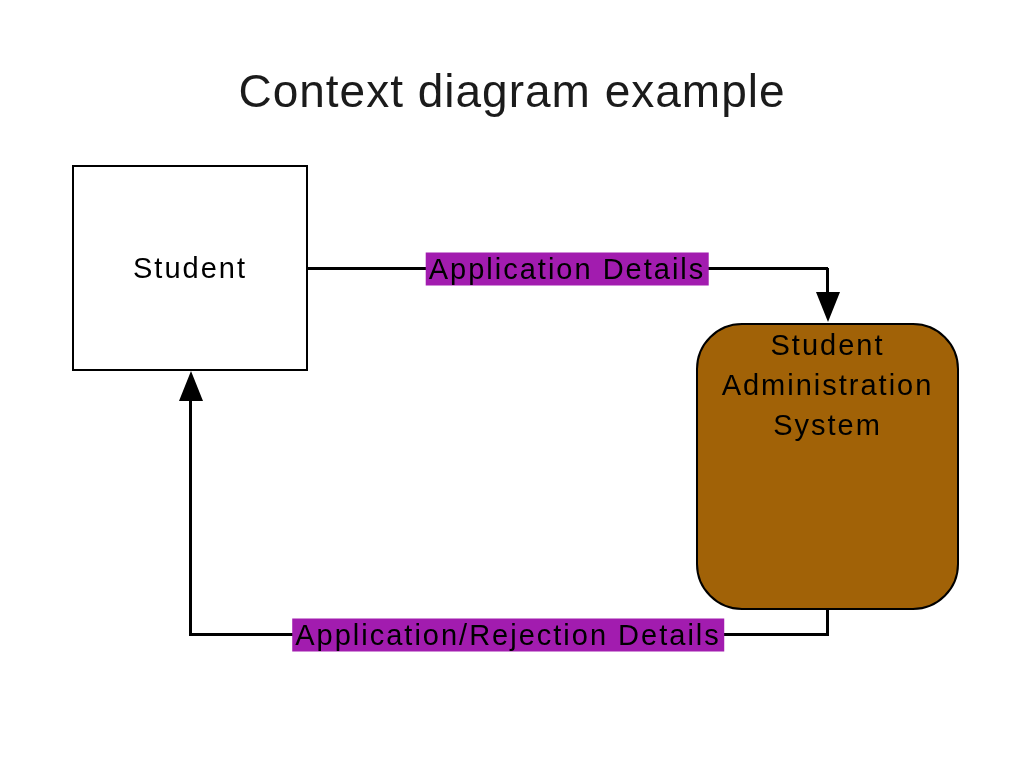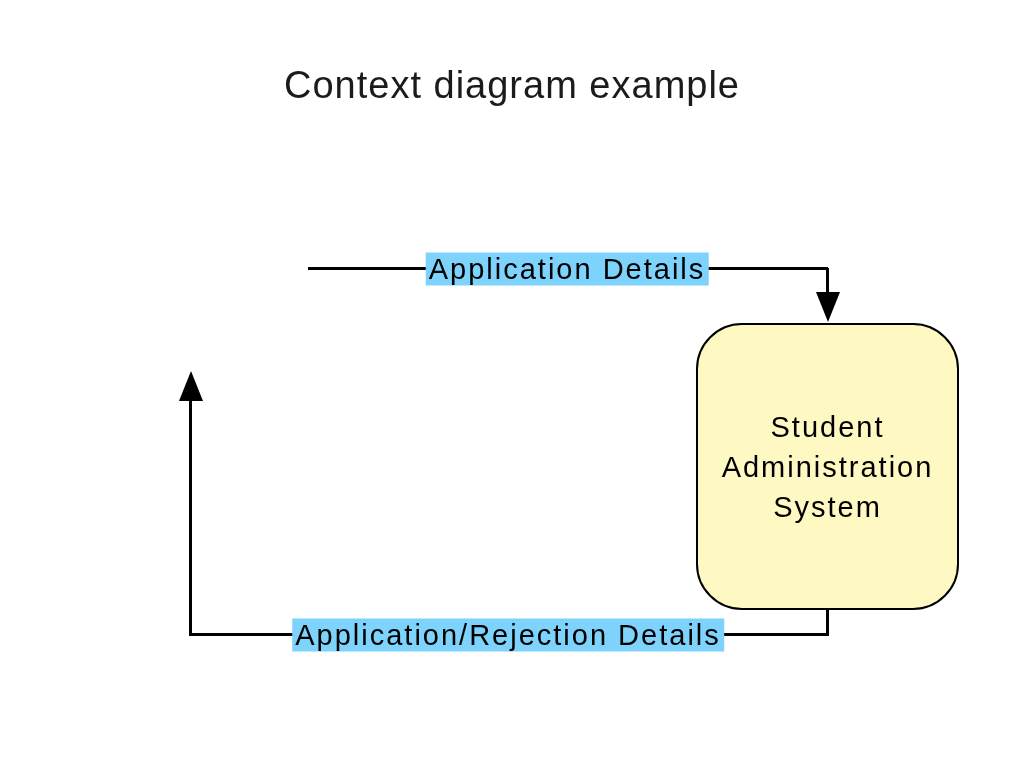--- a/index.html
+++ b/index.html
@@ -15,21 +15,21 @@
     overflow: hidden;
     font-family: "Liberation Sans", sans-serif;
     color: #000000;
   }
   .slide-title {
     position: absolute;
     top: 64px;
     left: 0;
     width: 1024px;
     text-align: center;
-    font-size: 38px;
+    font-size: 46px;
     font-weight: 400;
     letter-spacing: 1px;
     color: #1b1b1b;
     white-space: nowrap;
   }
   .dg-text {
     font-size: 29px;
     letter-spacing: 2px;
     color: #000000;
   }
@@ -48,38 +48,38 @@
   }
   .process-box {
     position: absolute;
     left: 696px;
     top: 323px;
     width: 263px;
     height: 287px;
     box-sizing: border-box;
     border: 2px solid #000000;
     border-radius: 46px;
-    background: #fef9c3;
+    background: #a16207;
     display: flex;
-    align-items: center;
+    align-items: flex-start;
     justify-content: center;
   }
   .process-box .dg-text {
     text-align: center;
     line-height: 40px;
     width: 250px;
   }
   .line {
     position: absolute;
     background: #000000;
   }
   .flow-label {
     position: absolute;
     transform: translate(-50%, -50%);
-    background: #7dd3fc;
+    background: #a21caf;
     padding: 0 3px;
     white-space: nowrap;
     z-index: 2;
   }
   .arrow-down {
     position: absolute;
     width: 0;
     height: 0;
     border-left: 12px solid transparent;
     border-right: 12px solid transparent;
@@ -105,20 +105,23 @@
   #f2-arrow { left: 179px; top: 371px; }
   #f2-label { left: 508px; top: 635px; }
 </style>
 </head>
 <body>
 
 <div id="slide">
 
   <div class="slide-title">Context diagram example</div>
 
+  <div class="entity-box">
+    <span class="dg-text">Student</span>
+  </div>
 
   <div class="process-box">
     <span class="dg-text">Student Administration System</span>
   </div>
 
   <div class="line" id="f1-h"></div>
   <div class="line" id="f1-v"></div>
   <div class="arrow-down" id="f1-arrow"></div>
   <div class="flow-label dg-text" id="f1-label">Application Details</div>
 

